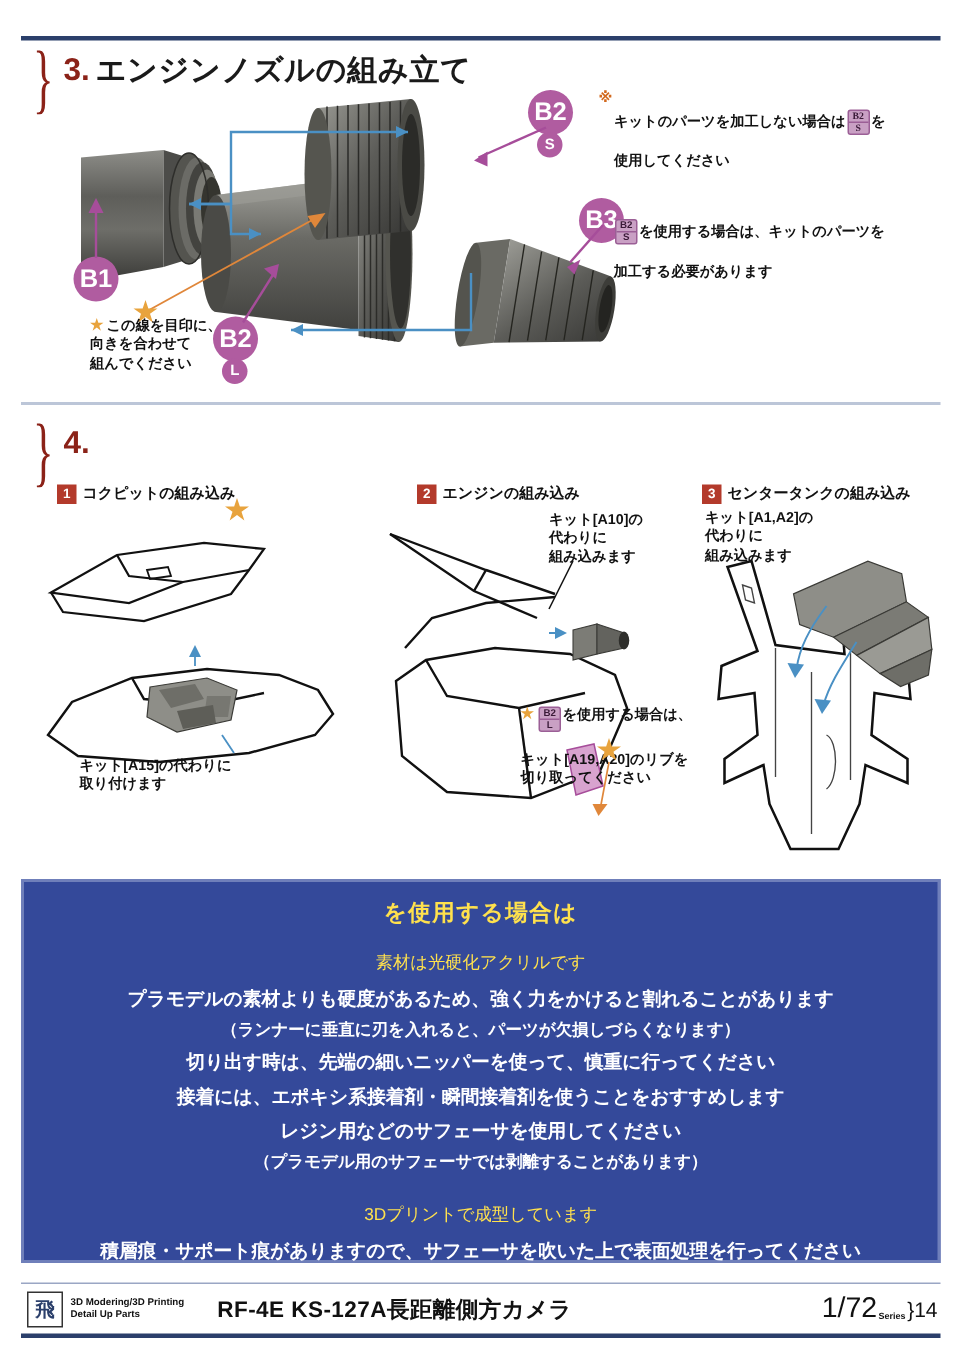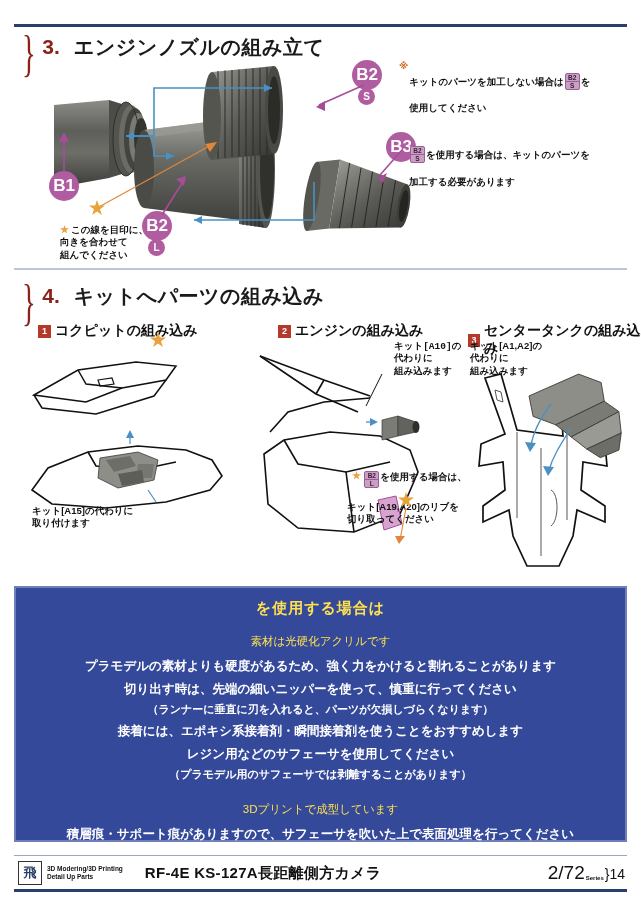--- a/index.html
+++ b/index.html
@@ -15,21 +15,21 @@
 
   
   .section{position:absolute;}
   .sec-head{display:flex;align-items:flex-start;}
   .brace{
     color:#8b2218;font-size:38px;line-height:28px;font-weight:400;
     margin-right:1px;transform:scaleX(.75) scaleY(1.35);transform-origin:left top;
     font-family:"Liberation Serif",serif;
   }
   .sec-num{color:#8b2218;font-size:21px;font-weight:700;line-height:26px;margin-left:1px;}
-  .sec-title{color:#1a1a1a;font-size:20px;font-weight:700;line-height:26px;margin-left:14px;letter-spacing:.5px;}
+  .sec-title{color:#1a1a1a;font-size:20px;font-weight:700;line-height:26px;margin-left:4px;letter-spacing:.5px;}
 
   #sec3{left:22px;top:34px;}
   #sec4{left:22px;top:283px;}
 
   .divider{position:absolute;left:14px;top:268px;width:613px;height:2px;background:#bcc6d8;}
 
   
   .note{position:absolute;font-size:9.5px;line-height:12.4px;color:#111;font-weight:700;white-space:pre-line;}
   .note .mark{color:#d2691e;}
 
@@ -53,21 +53,21 @@
   }
   .chip i{display:block;font-style:normal;}
   .chip .t{border-bottom:1px solid #9b5f96;}
 
   
   .subhead{position:absolute;display:flex;align-items:center;}
   .subnum{
     width:13px;height:13px;background:#b33a2b;color:#fff;font-size:9px;font-weight:700;
     text-align:center;line-height:13px;margin-right:4px;
   }
-  .subtitle{font-size:14px;font-weight:700;color:#111;}
+  .subtitle{font-size:10px;font-weight:700;color:#111;}
 
   
   .art{position:absolute;}
   svg{display:block;overflow:visible;}
 
   
   .caution{
     position:absolute;left:14px;top:586px;width:613px;height:256px;
     background:#34499a;border:2px solid #6f7fba;box-sizing:border-box;
     display:flex;flex-direction:column;align-items:center;
@@ -235,47 +235,46 @@
   <div class="art" style="left:85px;top:140px;">
     <svg width="145" height="80" viewBox="0 0 145 80">
       <line x1="12" y1="68" x2="128" y2="4" stroke="#e0873a" stroke-width="1.2"></line>
       <polygon points="132,2 120,4 125,12" fill="#e0873a"></polygon>
       <g transform="translate(4,60)">
         <polygon points="8,0 9.9,5.6 16,5.6 11,9.2 12.9,15 8,11.4 3.1,15 5,9.2 0,5.6 6.1,5.6" fill="#e8a33d"></polygon>
       </g>
     </svg>
   </div>
 
-  <div class="note" style="left:60px;top:212px;width:110px;margin-top:12px;"><span class="star"><svg viewBox="0 0 16 16" width="9" height="9">
+  <div class="note" style="left:60px;top:212px;width:110px;"><span class="star"><svg viewBox="0 0 16 16" width="9" height="9">
           <polygon points="8,0 9.9,5.6 16,5.6 11,9.2 12.9,15 8,11.4 3.1,15 5,9.2 0,5.6 6.1,5.6" fill="#e8a33d"></polygon>
         </svg></span><span>この線を目印に、
 向きを合わせて
 組んでください</span></div>
 
   <div class="note" style="left:399px;top:48px;width:235px;">
     <div style="display:flex;">
       <span class="mark">※</span>
-      <span style="margin-left:1px;">
+      <span style="margin-left:1px;font-family:Liberation Serif, serif;">
         <span>キットのパーツを加工しない場合は</span><span class="chip"><i class="t">B2</i><i>S</i></span><span>を</span><br>
         <span>使用してください</span>
       </span>
     </div>
     <div style="margin-top:7px;margin-left:10px;">
       <span class="chip"><i class="t">B2</i><i>S</i></span><span>を使用する場合は、キットのパーツを</span><br>
       <span>加工する必要があります</span>
     </div>
   </div>
 
   <div class="divider"></div>
 
   <div class="section" id="sec4">
     <div class="sec-head">
       <span class="brace">}</span>
       <span class="sec-num">4.</span>
-      <span class="sec-title">キットへパーツの組み込み</span>
     </div>
   </div>
 
   <div class="subhead" style="left:38px;top:322px;">
     <span class="subnum">1</span>
     <span class="subtitle">コクピットの組み込み</span>
   </div>
 
   <div class="art" style="left:26px;top:340px;">
     <svg width="210" height="200" viewBox="0 0 210 200">
@@ -309,21 +308,21 @@
 
   <div class="art" style="left:148px;top:330px;">
     <svg width="40" height="40" viewBox="0 0 40 40">
       <g transform="translate(2,2)">
         <polygon points="8,0 9.9,5.6 16,5.6 11,9.2 12.9,15 8,11.4 3.1,15 5,9.2 0,5.6 6.1,5.6" fill="#e8a33d"></polygon>
       </g>
     </svg>
   </div>
 
 
-  <div class="note" style="left:32px;top:505px;width:130px;">キット[A15]の代わりに
+  <div class="note" style="left:53px;top:505px;width:130px;">キット[A15]の代わりに
 取り付けます</div>
 
   <div class="subhead" style="left:278px;top:322px;">
     <span class="subnum">2</span>
     <span class="subtitle">エンジンの組み込み</span>
   </div>
 
   <div class="art" style="left:250px;top:336px;">
     <svg width="200" height="230" viewBox="0 0 200 230">
       <g fill="none" stroke="#111" stroke-width="1.6">
@@ -346,32 +345,32 @@
         <path d="M16 2 L34 8 L34 18 L16 22 Z" fill="#63635e" stroke="#3a3a36" stroke-width=".7"></path>
         <ellipse cx="34" cy="13" rx="3.5" ry="6" fill="#2e2e2b"></ellipse>
       </g>
       <g stroke="#4a90c4" stroke-width="1.3" fill="none">
         <path d="M116 86 L126 86"></path>
       </g>
       <polygon points="128,86 120,82 120,90" fill="#4a90c4"></polygon>
     </svg>
   </div>
 
-  <div class="note" style="left:394px;top:341px;width:90px;font-family:Liberation Mono, monospace;">キット[A10]の
+  <div class="note" style="left:366px;top:341px;width:90px;">キット[A10]の
 代わりに
 組み込みます</div>
 
   <div class="art" style="left:360px;top:372px;">
     <svg width="30" height="40" viewBox="0 0 30 40">
       <line x1="22" y1="2" x2="6" y2="34" stroke="#111" stroke-width="1"></line>
     </svg>
   </div>
 
   <div class="note" style="left:347px;top:459px;width:125px;">
-    <div style="display:flex;align-items:flex-start;justify-content:center;">
+    <div style="display:flex;align-items:flex-start;">
       <span class="star"><svg viewBox="0 0 16 16" width="9" height="9">
             <polygon points="8,0 9.9,5.6 16,5.6 11,9.2 12.9,15 8,11.4 3.1,15 5,9.2 0,5.6 6.1,5.6" fill="#e8a33d"></polygon>
           </svg></span>
       <span class="chip"><i class="t">B2</i><i>L</i></span>
       <span>を使用する場合は、</span>
     </div>
     <div>キット[A19,A20]のリブを
 切り取ってください</div>
   </div>
 
@@ -424,40 +423,40 @@
       <polygon points="93,106 88,96 99,97" fill="#4a90c4"></polygon>
     </svg>
   </div>
 
   <div class="caution">
     <div class="c-title">を使用する場合は</div>
     <div class="c-rule"></div>
     <div class="c-sub">素材は光硬化アクリルです</div>
 
     <div class="c-line">プラモデルの素材よりも硬度があるため、強く力をかけると割れることがあります</div>
+    <div class="c-line indent">（ランナーに垂直に刃を入れると、パーツが欠損しづらくなります）</div>
     <div class="c-line">切り出す時は、先端の細いニッパーを使って、慎重に行ってください</div>
-    <div class="c-line indent">（ランナーに垂直に刃を入れると、パーツが欠損しづらくなります）</div>
     <div class="c-line">接着には、エポキシ系接着剤・瞬間接着剤を使うことをおすすめします</div>
     <div class="c-line">レジン用などのサフェーサを使用してください</div>
     <div class="c-line indent">（プラモデル用のサフェーサでは剥離することがあります）</div>
 
     <div class="c-rule2"></div>
     <div class="c-sub">3Dプリントで成型しています</div>
     <div class="c-line">積層痕・サポート痕がありますので、サフェーサを吹いた上で表面処理を行ってください</div>
   </div>
 
   <div class="foot-rule-top"></div>
   <div class="footer">
     <div class="logo">飛</div>
     <div class="logo-text">
       <div>3D Modering/3D Printing</div>
       <div>Detail Up Parts</div>
     </div>
     <div class="foot-title">RF-4E KS-127A長距離側方カメラ</div>
     <div class="foot-right">
-      <span>2/72</span>
+      <span>1/72</span>
       <span class="ser">Series</span>
       <span class="pg">}14</span>
     </div>
   </div>
   <div class="foot-rule-bot"></div>
 
 </div>
 
 </body></html>

